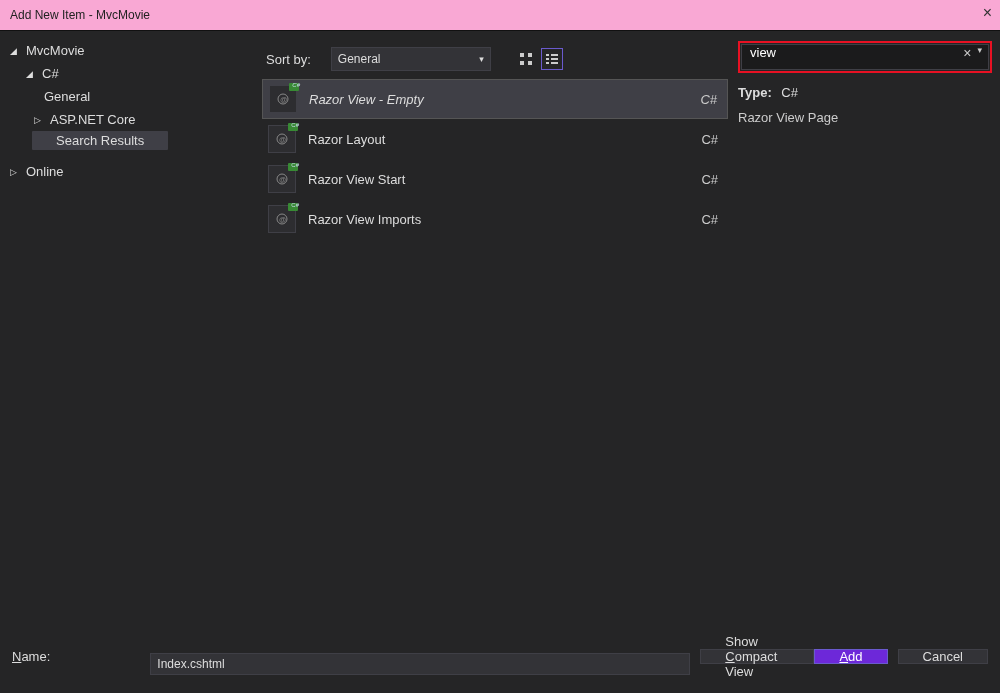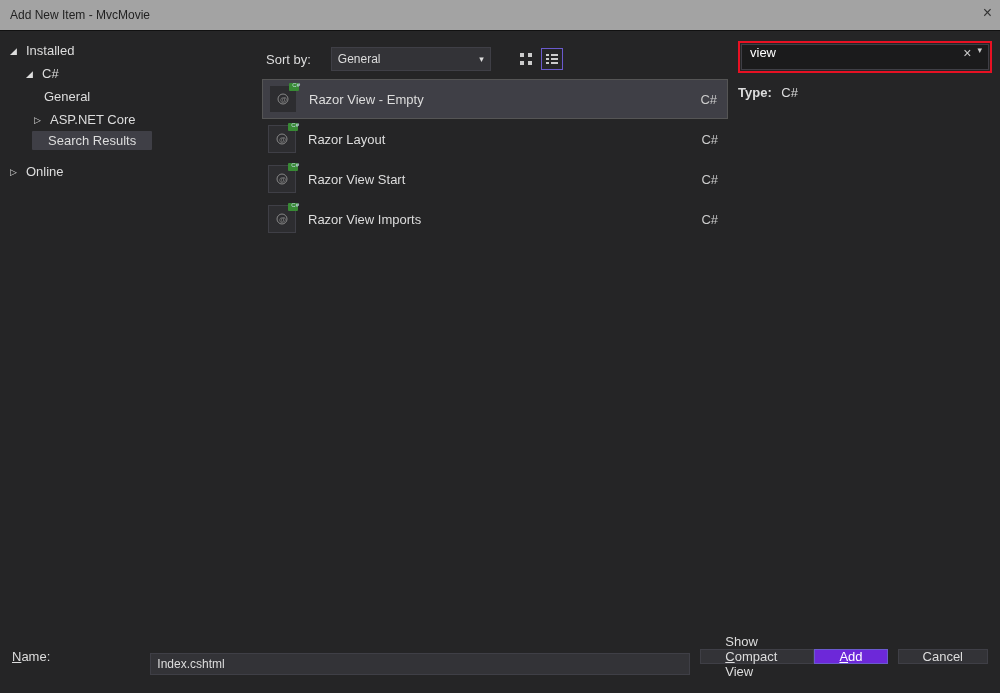--- a/index.html
+++ b/index.html
@@ -1,40 +1,40 @@
 <!DOCTYPE html>
 <html><head>
 <meta charset="utf-8">
 <style>
   * { box-sizing: border-box; margin: 0; padding: 0; font-family: "Segoe UI", Arial, sans-serif; }
   body { background: #1e1e1e; color: #ddd; width: 1000px; height: 693px; overflow: hidden; }
   
-  .titlebar { background: #a3a3a3; color: #222; height: 30px; display: flex; align-items: center; padding: 8px 10px; font-size: 12px; position: relative; }
+  .titlebar { background: #f9a8d4; color: #222; height: 30px; display: flex; align-items: center; padding: 8px 10px; font-size: 12px; position: relative; }
   .titlebar-close { position: absolute; right: 8px; top: 4px; font-size: 16px; cursor: pointer; color: #333; }
   
   .body-area { background: #252526; height: 593px; display: flex; border-top: 1px solid #111; }
   
   .left-panel { width: 260px; background: #252526; padding: 8px 4px; font-size: 13px; }
   .tree-item { padding: 4px 6px; display: flex; align-items: center; gap: 6px; cursor: pointer; }
   .tree-item .arrow { font-size: 9px; width: 10px; display: inline-block; }
   .tree-item.root { font-weight: 400; }
   .tree-child { padding-left: 22px; }
   .tree-child2 { padding-left: 40px; }
-  .tree-item.highlight { background: #3f3f46; display: inline-block; margin-left: 28px; padding: 2px 16px; border-radius: 1px; }
+  .tree-item.highlight { background: #3f3f46; display: inline-block; margin-left: 28px; padding: 2px 24px; border-radius: 1px; }
   
   .center-panel { width: 470px; background: #252526; display: flex; flex-direction: column; }
   .center-top { display: flex; align-items: center; padding: 16px 6px 8px 6px; gap: 20px; font-size: 13px; }
   .sort-combo { background: #333337; border: 1px solid #3f3f46; color: #ddd; height: 24px; width: 160px; display: flex; align-items: center; justify-content: space-between; padding: 0 6px; font-size: 12px; cursor: pointer; }
   .view-btns { display: flex; gap: 4px; margin-left: 4px; }
   .view-btn { width: 22px; height: 22px; display: flex; align-items: center; justify-content: center; cursor: pointer; }
   .view-btn.active { border: 1.5px solid #6a5acd; }
   
   .templates { flex: 1; padding: 0 2px; }
   .template-row { display: flex; align-items: center; height: 40px; padding: 0 10px 0 6px; gap: 12px; cursor: pointer; }
-  .template-row.selected { background: #3f3f46; border: 1px solid #555; }
+  .template-row.selected { background: #3f3f46; border: 1px solid #555; font-style: italic; }
   .template-icon { width: 28px; height: 28px; background: #2d2d30; border: 1px solid #3f3f46; position: relative; display: flex; align-items: center; justify-content: center; }
   .template-icon::before { content:""; position:absolute; top:-3px; right:-3px; width:10px; height:8px; background:#388a34; border-radius:1px; }
   .template-icon::after { content:"C#"; position:absolute; top:-4px; right:-4px; font-size:6px; color:#cde; }
   .template-icon svg { width: 16px; height: 16px; }
   .template-name { flex: 1; font-size: 13px; color: #ddd; }
   .template-lang { font-size: 13px; color: #ccc; }
   
   .right-panel { width: 270px; background: #252526; padding: 10px 8px; font-size: 13px; }
   .search-wrap { border: 2px solid #e81123; padding: 1px; margin-bottom: 12px; }
   .search-box { background: #1b1b1c; border: 1px solid #3f3f46; height: 26px; display: flex; align-items: flex-start; padding: 0 4px 0 8px; }
@@ -60,21 +60,21 @@
 <div class="titlebar">
   <span>Add New Item - MvcMovie</span>
   <span class="titlebar-close">×</span>
 </div>
 
 <div class="body-area">
 
   <div class="left-panel">
     <div class="tree-item root">
       <span class="arrow">◢</span>
-      <span>Installed</span>
+      <span>MvcMovie</span>
     </div>
     <div class="tree-item tree-child">
       <span class="arrow">◢</span>
       <span>C#</span>
     </div>
     <div class="tree-item tree-child2">
       <span>General</span>
     </div>
     <div class="tree-item tree-child2" style="padding-left:30px;">
       <span class="arrow">▷</span>
@@ -167,20 +167,21 @@
       <div class="search-box">
         <input value="view" style="">
         <span class="clear">×</span>
         <span class="dd">▾</span>
       </div>
     </div>
     <div>
       <span class="detail-label">Type:</span>
       <span class="detail-value">C#</span>
     </div>
+    <div class="detail-desc">Razor View Page</div>
   </div>
 
 </div>
 
 <div class="footer">
   <div class="name-row">
     <span style="font-size:13px"><span style="text-decoration:underline">N</span>ame:</span>
     <input class="name-input" value="Index.cshtml" style="">
   </div>
   <div class="btn-row">

